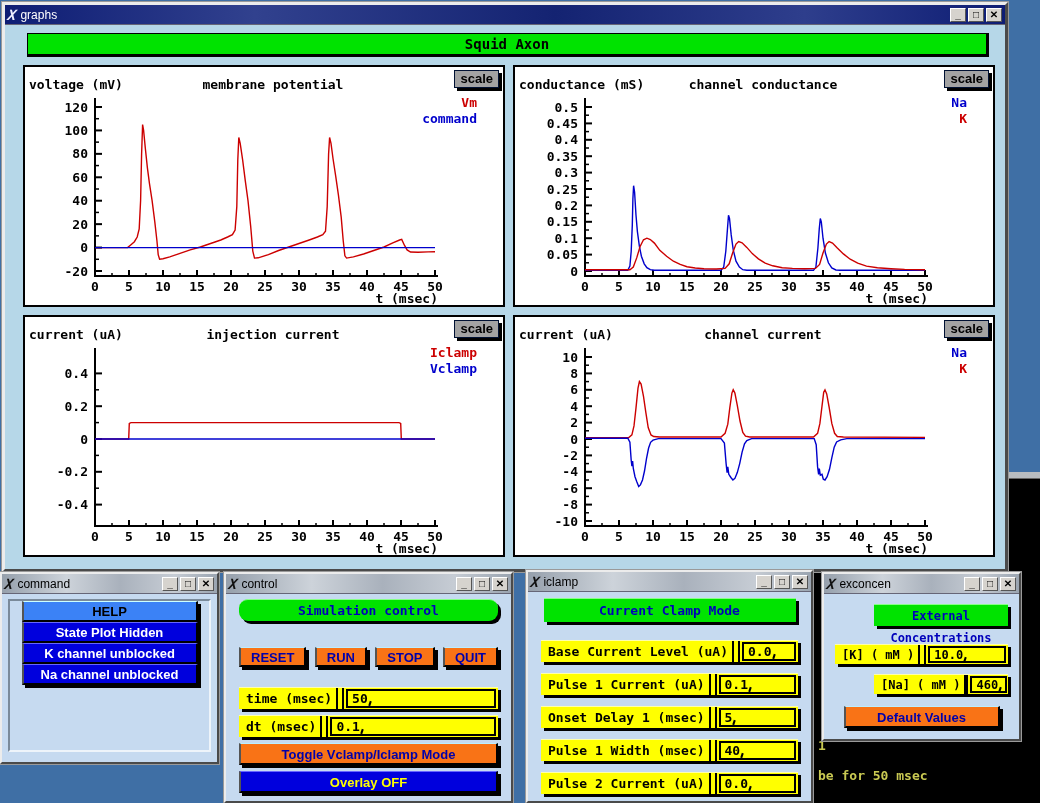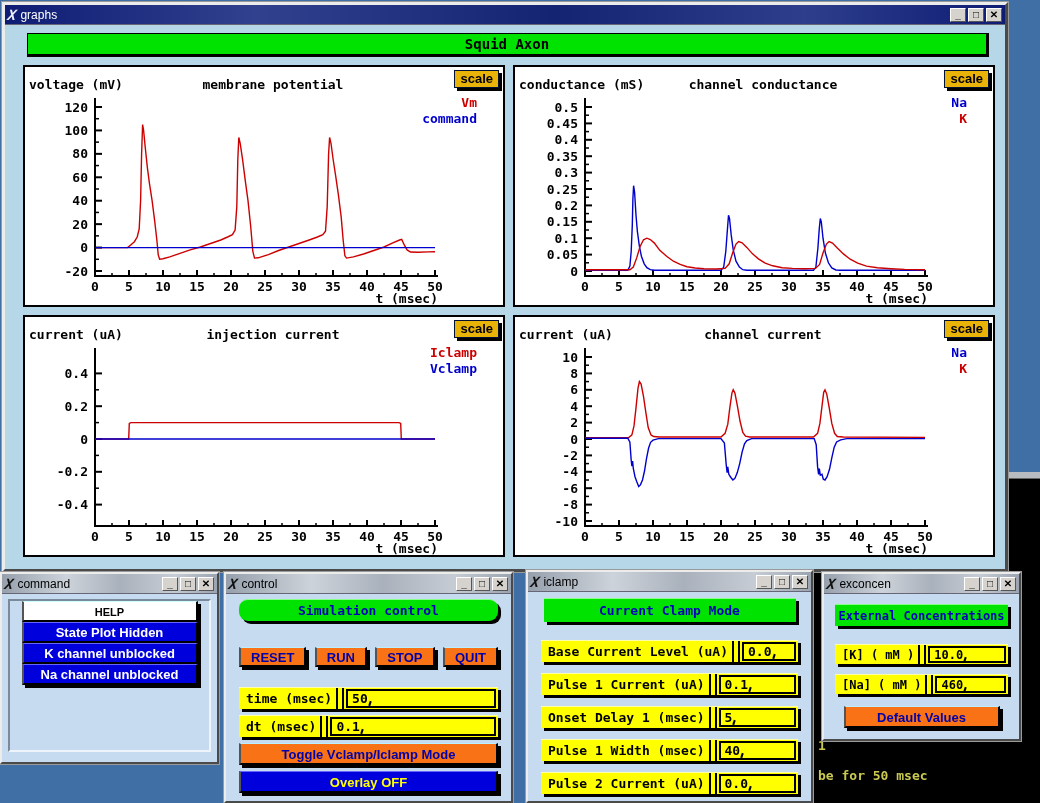--- a/index.html
+++ b/index.html
@@ -34,21 +34,21 @@
   .graphs-win { left:2px; top:2px; width:1006px; height:570px; background:#b6d7e8; border-width:3px; }
   .banner { position:absolute; left:22px; top:28px; width:962px; height:24px; background:#00e300;
             border:1px solid #000; border-right:3px solid #000; border-bottom:3px solid #000;
             text-align:center; line-height:20px; font-weight:bold; font-size:14px; color:#000; }
   .panel { position:absolute; width:482px; height:242px; background:#fff; border:2px solid #000; }
   .p-tl { left:18px;  top:60px; }
   .p-tr { left:508px; top:60px; }
   .p-bl { left:18px;  top:310px; }
   .p-br { left:508px; top:310px; }
   .panel svg { position:absolute; left:0; top:0; }
-  .scalebtn { position:absolute; top:3px; right:4px; height:18px; padding:0 5px; background:#eab308; color:#000;
+  .scalebtn { position:absolute; top:3px; right:4px; height:18px; padding:0 5px; background:#a3a3a3; color:#000;
               font-weight:bold; font-size:13px; line-height:16px; border:1px solid #013;
               box-shadow:3px 3px 0 #000; cursor:pointer; }
   svg text { font-family:"DejaVu Sans Mono","Liberation Mono",monospace; font-size:13px; font-weight:bold; fill:#000; }
 
   
   .gbar { background:#00e300; color:#0000bb; font-weight:bold; font-size:13px; text-align:center;
           box-shadow:3px 3px 0 #000; border-top:1px solid #8f8; line-height:22px; }
   .cbtn { background:#f97316; color:#0000aa; font-weight:bold; font-size:13px; text-align:center;
           box-shadow:3px 3px 0 #000; border-top:1px solid #bef; cursor:pointer; }
   .bluebtn { background:#0000dd; color:#fff; font-weight:bold; font-size:13px; text-align:center;
@@ -65,24 +65,24 @@
   .sunken { position:absolute; left:6px; right:6px; top:25px; bottom:10px; border:2px solid;
             border-color:#7a8a9a #eef4fa #eef4fa #7a8a9a; }
 
   
   .popups-win   { left:0px;   top:572px; width:219px; height:192px; }
   .control-win  { left:224px; top:572px; width:289px; height:231px; }
   .iclamp-win   { left:526px; top:570px; width:287px; height:233px; }
   .exconcen-win { left:822px; top:572px; width:199px; height:169px; }
 
   .popups-win .bluebtn, .popups-win .helpbtn { display:block; width:176px; margin:0 auto; height:21px; line-height:20px; }
-  .helpbtn { background:#ffffff; color:#000; font-weight:bold; font-size:11px; text-align:center;
+  .helpbtn { background:#3b82f6; color:#000; font-weight:bold; font-size:13px; text-align:center;
              box-shadow:3px 3px 0 #000; border-top:1px solid #cff; cursor:pointer; }
   .mt14 { margin-top:14px; } .mt12 { margin-top:12px; } .mt11 { margin-top:11px; }
-  .mt10 { margin-top:10px; } .mt8 { margin-top:6px; } .mt5 { margin-top:5px; }
+  .mt10 { margin-top:10px;margin-left:39px; } .mt8 { margin-top:6px; } .mt5 { margin-top:5px; }
   .mt20 { margin-top:20px; } .mt26 { margin-top:26px; } .mt18 { margin-top:18px; } .mt6 { margin-top:6px; }
 
   .ctl-body { padding:0 13px; }
   .hdr-ctl { width:100%; height:22px;border-radius:9px; }
   .btnrow { display:flex; justify-content:space-between; }
   .btnrow .cbtn { height:20px; line-height:19px; padding:0 10px; }
   .wide { display:block; width:100%; height:22px; line-height:21px; }
 </style>
 </head>
 <body>

